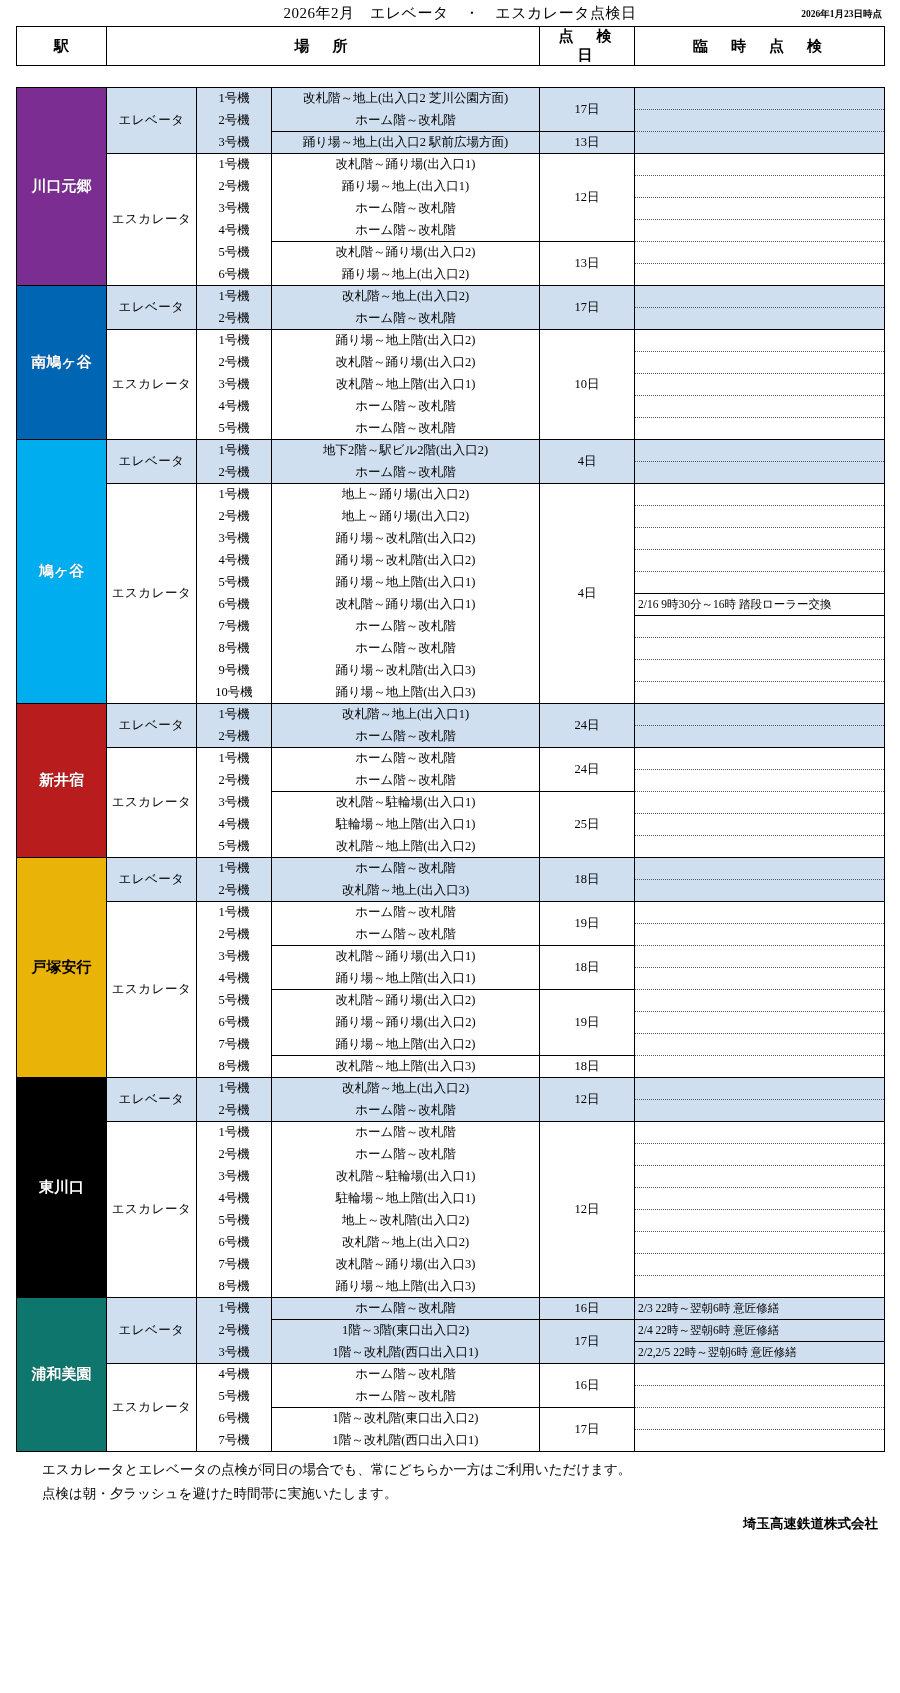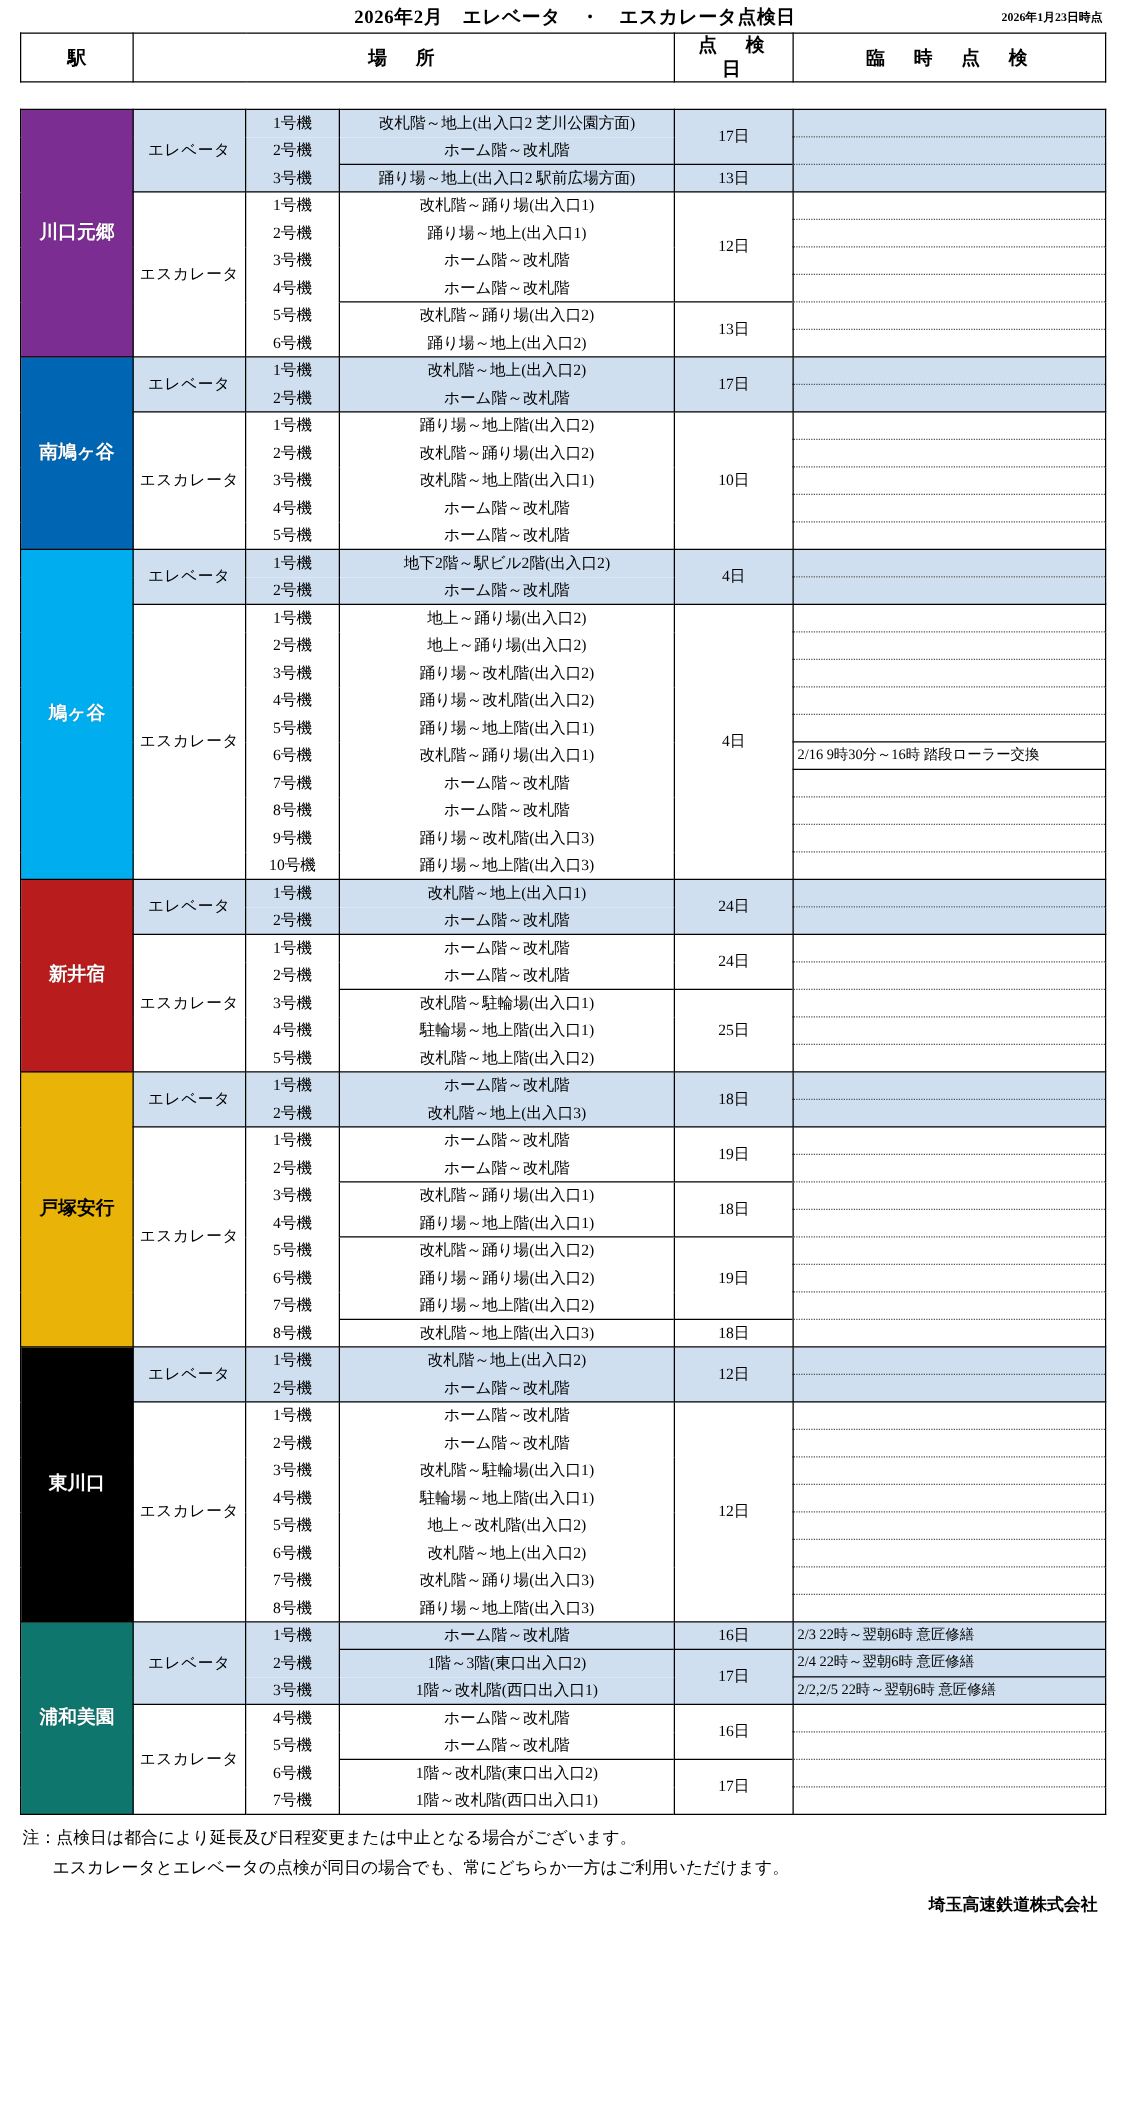--- a/index.html
+++ b/index.html
@@ -20,21 +20,21 @@
   .title-row {
     position: relative;
     height: 26px;
   }
   .doc-title {
     position: absolute;
     left: 0; right: 0;
     top: 4px;
     text-align: center;
     font-size: 15px;
-    font-weight: bold;
+    font-weight: normal;
     letter-spacing: 0.5px;
     padding-left: 20px;
   }
   .asof {
     position: absolute;
     right: 18px;
     top: 8px;
     font-size: 9.5px;
     font-weight: bold;
   }
@@ -530,16 +530,16 @@
         <tr class="es">
           <td class="unit sep-none bot-thick">7号機</td>
           <td class="place sep-none bot-thick">1階～改札階(西口出入口1)</td>
           <td class="temp sep-dot bot-thick"></td>
         </tr>
       </tbody>
   </table>
 </div>
 
 <div class="notes">
-  <div class="n1">注：点検日は都合により延長及び日程変更または中止となる場合がございます。</div>
   <div class="n2">エスカレータとエレベータの点検が同日の場合でも、常にどちらか一方はご利用いただけます。</div>
+  <div class="n3">点検は朝・夕ラッシュを避けた時間帯に実施いたします。</div>
 </div>
 <div class="company">埼玉高速鉄道株式会社</div>
 
 </body></html>

